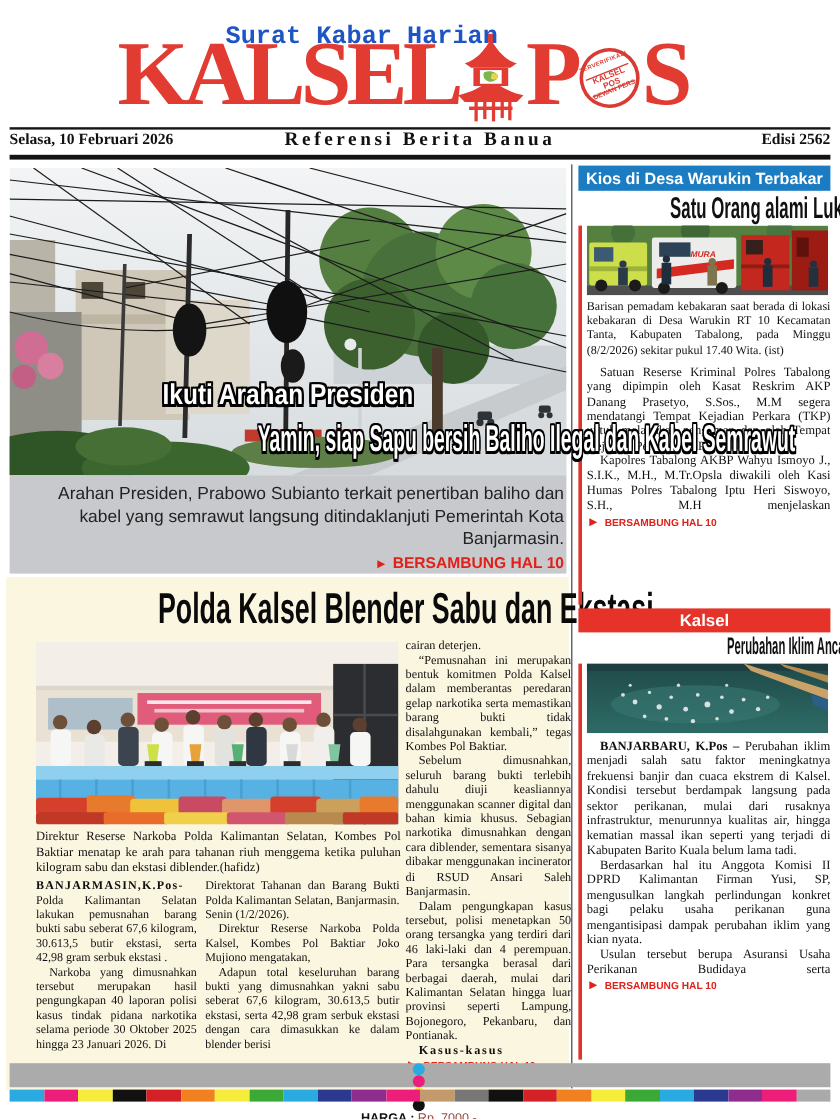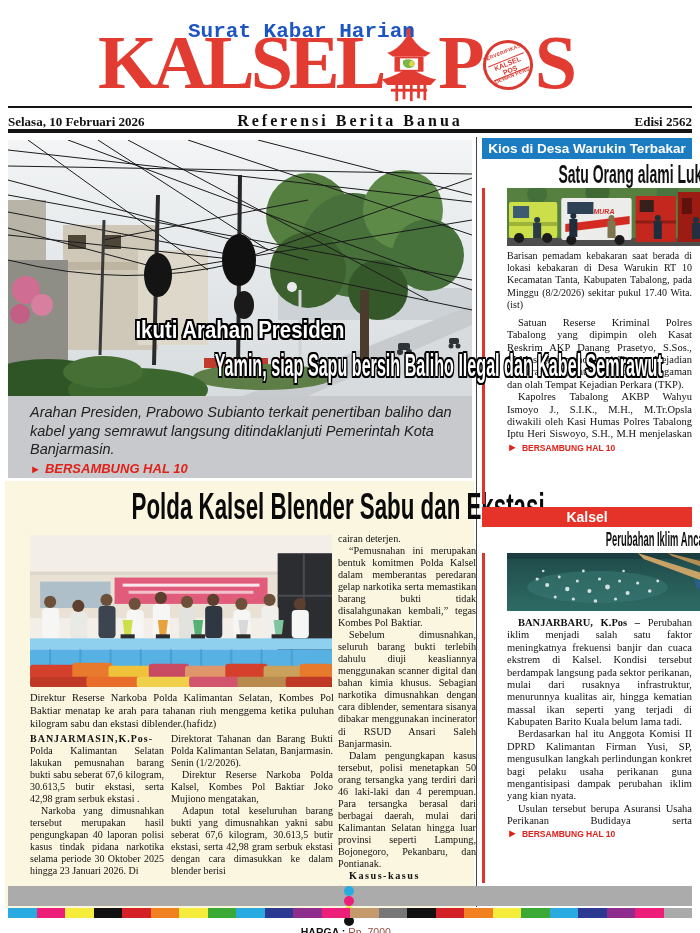--- a/index.html
+++ b/index.html
@@ -11,40 +11,40 @@
   .logo{position:absolute;left:98px;top:24px;display:flex;align-items:flex-end;color:#e23b31;z-index:2;}
   .logo .big{font-family:"Liberation Serif",serif;font-weight:bold;font-size:76px;line-height:76px;letter-spacing:-4px;}
   .logo-house{width:58px;height:76px;margin:0 0 -4px -2px;}
   .stamp{position:relative;width:50px;height:50px;margin:0 2px 10px 2px;transform:rotate(-22deg);color:#d93a31;}
   .stamp .ring{position:absolute;inset:0;border:3px solid #d93a31;border-radius:50%;box-sizing:border-box;}
   .stamp div.t{position:absolute;left:0;width:100%;text-align:center;font-family:"Liberation Sans",sans-serif;font-weight:bold;}
   .st1{top:8px;font-size:5px;letter-spacing:.3px;}
   .st2{top:19px;font-size:7px;border-top:1px solid #d93a31;border-bottom:1px solid #d93a31;left:6px!important;width:38px!important;}
   .st3{top:33px;font-size:5.5px;}
   .datebar{position:absolute;left:8px;top:106px;width:684px;height:22px;border-top:2px solid #151515;
-           display:flex;align-items:flex-end;}
+           display:flex;align-items:flex-start;}
   .datebar .d1{width:32%;font-weight:bold;font-size:13px;}
   .datebar .d2{width:36%;text-align:center;font-weight:bold;font-size:16px;letter-spacing:3px;}
   .datebar .d3{width:32%;text-align:right;font-weight:bold;font-size:13px;}
   .thickrule{position:absolute;left:8px;top:129px;width:684px;height:4px;background:#141414;}
   .vdivider{position:absolute;left:476px;top:137px;width:1px;height:770px;background:#444;}
   
   .cond{display:inline-block;white-space:nowrap;transform-origin:center;
         font-family:"Liberation Sans",sans-serif;font-weight:bold;}
   .outline{color:#fff;text-shadow:-2px -2px 0 #000,2px -2px 0 #000,-2px 2px 0 #000,2px 2px 0 #000,
            0 -2px 0 #000,0 2px 0 #000,-2px 0 0 #000,2px 0 0 #000;}
   
   .photo-street{position:absolute;left:8px;top:140px;width:464px;height:256px;}
   .kicker{position:absolute;left:8px;top:316px;width:464px;text-align:center;z-index:4;}
   .kicker .cond{font-size:24px;transform:scaleX(.85);}
   .headline-main{position:absolute;left:8px;top:348px;width:464px;text-align:center;z-index:4;}
   .headline-main .cond{font-size:31px;transform:scaleX(.52);}
   .graybox{position:absolute;left:8px;top:396px;width:464px;height:82px;background:#c8c9cc;display:flex;box-sizing:border-box;}
-  .gb-left{flex:1;padding:7px 2px 2px 22px;text-align:left;font-family:"Liberation Sans",sans-serif;
-           font-size:14.5px;line-height:1.28;color:#222;font-style:italic;}
+  .gb-left{flex:1;padding:7px 2px 2px 22px;text-align:right;font-family:"Liberation Sans",sans-serif;
+           font-size:14.5px;line-height:1.28;color:#222;}
   .contline{margin-top:2px;font-family:"Liberation Sans",sans-serif;font-weight:bold;font-size:13px;color:#e0211a;}
   .arr{color:#e0211a;font-size:11px;margin-right:4px;}
   .gb-right{width:120px;border-left:2px dashed #666;display:flex;align-items:center;justify-content:center;
             padding:4px 9px;font-family:"Liberation Sans",sans-serif;font-weight:bold;font-size:9.5px;
             line-height:1.35;text-align:center;color:#222;box-sizing:content-box;}
   
   .cream{position:absolute;left:5px;top:481px;width:469px;height:427px;background:#fbf6e0;}
   .headline-drugs{position:absolute;left:0;top:5px;width:100%;text-align:center;}
   .headline-drugs .cond{font-size:36px;transform:scaleX(.62);color:#0a0a0a;}
   .photo-drugs{position:absolute;left:25px;top:54px;width:302px;height:152px;}
@@ -56,21 +56,21 @@
   .col1{left:25px;top:252px;width:134px;height:152px;font-size:10px;line-height:1.2;}
   .col2{left:166px;top:252px;width:162px;height:152px;font-size:10px;line-height:1.2;}
   .col3{left:333px;top:52px;width:138px;height:354px;font-size:10.2px;line-height:1.18;}
   .endline{font-weight:bold;letter-spacing:1.5px;}
   .cont-in{font-family:"Liberation Sans",sans-serif;font-weight:bold;font-size:8.5px;color:#e0211a;white-space:nowrap;}
   
   .bluebar{position:absolute;left:482px;top:138px;width:210px;height:21px;background:#1b7cc2;color:#fff;
            font-family:"Liberation Sans",sans-serif;font-weight:bold;font-size:13.5px;text-align:center;line-height:21px;}
   .headline-fire{position:absolute;left:482px;top:160px;width:210px;text-align:center;}
   .headline-fire .cond{font-size:25px;transform:scaleX(.56);}
-  .article{position:absolute;left:482px;width:210px;border-left:3px solid #e0332b;padding-left:22px;box-sizing:border-box;}
+  .article{position:absolute;left:482px;width:210px;border-left:3px solid #e0332b;padding-left:4px;box-sizing:border-box;}
   .art-fire{top:188px;height:316px;}
   .art-climate{top:553px;height:330px;}
   .rphoto{width:201px;height:58px;display:block;}
   .rcaption{font-size:10px;line-height:1.22;text-align:justify;margin-top:4px;}
   .rbody{margin-top:6px;font-size:10.5px;line-height:1.18;text-align:justify;overflow:hidden;}
   .rbody p{margin:0;text-indent:11px;}
   .rbody p.first{text-indent:11px;}
   .rlead{font-weight:bold;}
   .redbar{position:absolute;left:482px;top:507px;width:210px;height:20px;background:#e5332a;color:#fff;
           font-family:"Liberation Sans",sans-serif;font-weight:bold;font-size:14px;text-align:center;line-height:20px;}

